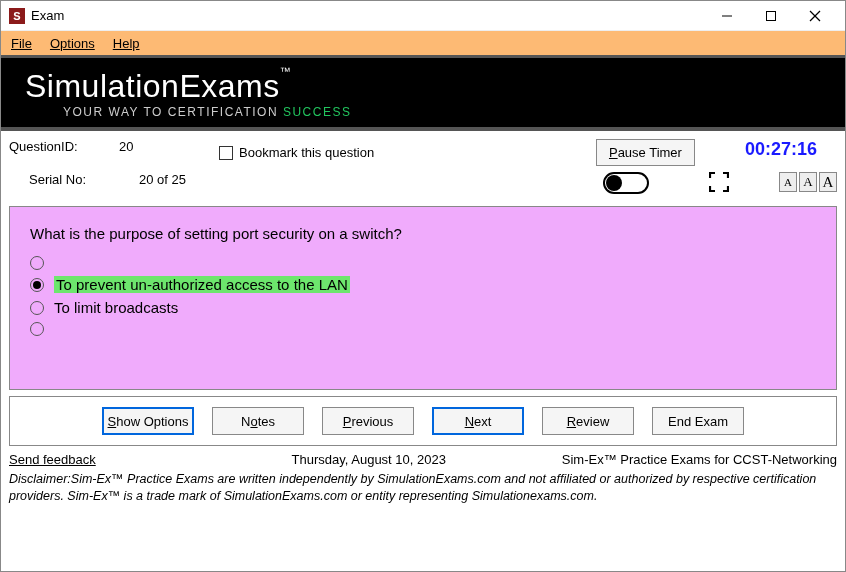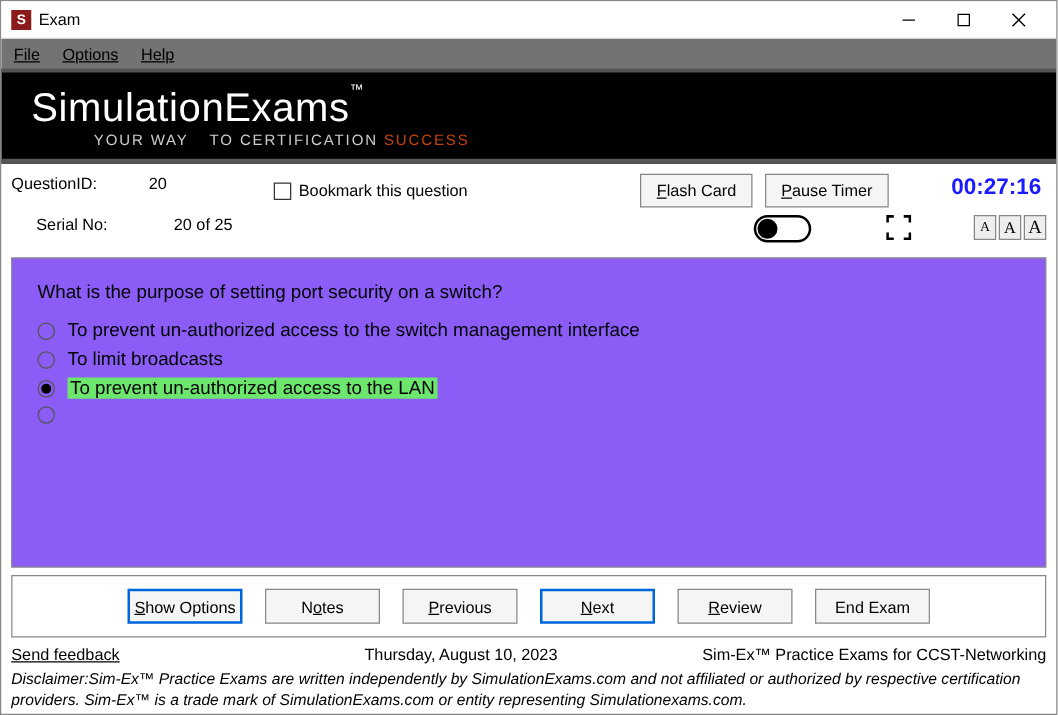--- a/index.html
+++ b/index.html
@@ -35,21 +35,21 @@
   width: 44px; height: 28px;
   display: flex; align-items: center; justify-content: center;
   font-size: 13px;
 }
 .menubar {
   height: 24px;
   display: flex;
   align-items: center;
   padding: 0 10px;
   gap: 18px;
-  background: #737373;
+  background: #fdba74;
   font-size: 13px;
 }
 .menubar span { }
 .menubar .ul { text-decoration: underline; }
 .banner {
   background: #000;
   color: #fff;
   padding: 10px 12px 8px 24px;
   border-top: 3px solid #555;
   border-bottom: 4px solid #555;
@@ -64,22 +64,22 @@
   font-size: 11px;
   vertical-align: super;
   position: relative;
   top: -10px;
 }
 .banner .tagline {
   font-size: 12px;
   letter-spacing: 1.5px;
   padding-left: 38px;
 }
-.banner .tagline .g1 { color: #ccc; margin-left: 12px; }
-.banner .tagline .g2 { color: #c2410c; }
+.banner .tagline .g1 { color: #ccc; }
+.banner .tagline .g2 { color: #22c55e; }
 .inforow {
   display: flex;
   padding: 8px 8px 4px 8px;
   gap: 10px;
 }
 .inforow .lbl { width: 100px; }
 .inforow .val { width: 90px; }
 .inforow .chk {
   display: flex; align-items: center; gap: 6px;
 }
@@ -93,21 +93,21 @@
   background: #f5f5f5;
   font-size: 13px;
 }
 .inforow .btn .ul { text-decoration: underline; }
 .timer {
   color: #1a1aff;
   font-weight: bold;
   font-size: 18px;
   font-family: Arial, sans-serif;
   margin-left: 40px;
-  margin-right: 4px;
+  margin-right: 20px;
 }
 .toggle {
   width: 46px; height: 22px;
   border: 2px solid #000;
   border-radius: 11px;
   display: flex; align-items: center;
   padding: 1px;
 }
 .toggle .knob {
   width: 16px; height: 16px; border-radius: 50%; background: #000;
@@ -116,23 +116,23 @@
 .fontbtns .fb {
   width: 18px; height: 20px;
   border: 1px solid #888;
   background: #eee;
   display: flex; align-items: center; justify-content: center;
   font-family: 'Times New Roman', serif;
 }
 .question-box {
   margin: 4px 8px 6px 8px;
   border: 1px solid #888;
-  background: #8b5cf6;
+  background: #f0abfc;
   padding: 18px 20px 18px 20px;
-  height: 248px;
+  height: 184px;
 }
 .question-box .qtext {
   font-size: 15px;
   margin-bottom: 14px;
 }
 .options { display: flex; flex-direction: column; gap: 6px; }
 .opt {
   display: flex; align-items: center; gap: 10px;
   font-size: 15px;
 }
@@ -219,21 +219,20 @@
 </div>
 
 <div class="inforow">
   <div class="lbl">QuestionID:</div>
   <div class="val">20</div>
   <div class="chk">
     <div class="box"></div>
     <span>Bookmark this question</span>
   </div>
   <div class="fill"></div>
-  <div class="btn"><span class="ul">F</span><span>lash Card</span></div>
   <div class="btn"><span class="ul">P</span><span>ause Timer</span></div>
   <div class="timer">00:27:16</div>
 </div>
 
 <div class="inforow" style="padding-top:2px;padding-bottom:8px;padding-left:28px;">
   <div class="lbl">Serial No:</div>
   <div class="val">20 of 25</div>
   <div class="fill"></div>
   <div class="toggle">
     <div class="knob"></div>
@@ -248,32 +247,31 @@
     <div class="fb" style="font-size:13px">A</div>
     <div class="fb" style="font-size:15px">A</div>
   </div>
 </div>
 
 <div class="question-box">
   <div class="qtext">What is the purpose of setting port security on a switch?</div>
   <div class="options" id="options-container">
       <div class="opt">
         <div class="radio"></div>
-        <span>To prevent un-authorized access to the switch management interface</span>
-      </div>
-      <div class="opt">
-        <div class="radio"></div>
-        <span>To limit broadcasts</span>
       </div>
       <div class="opt">
         <div class="radio checked"></div>
         <span class="highlight">To prevent un-authorized access to the LAN</span>
       </div>
       <div class="opt">
         <div class="radio"></div>
+        <span>To limit broadcasts</span>
+      </div>
+      <div class="opt">
+        <div class="radio"></div>
       </div>
     </div>
 </div>
 
 <div class="button-row">
   <div class="b active">
       <span class="ul">S</span>
       <span>how Options</span>
     </div>
   <div class="b">

